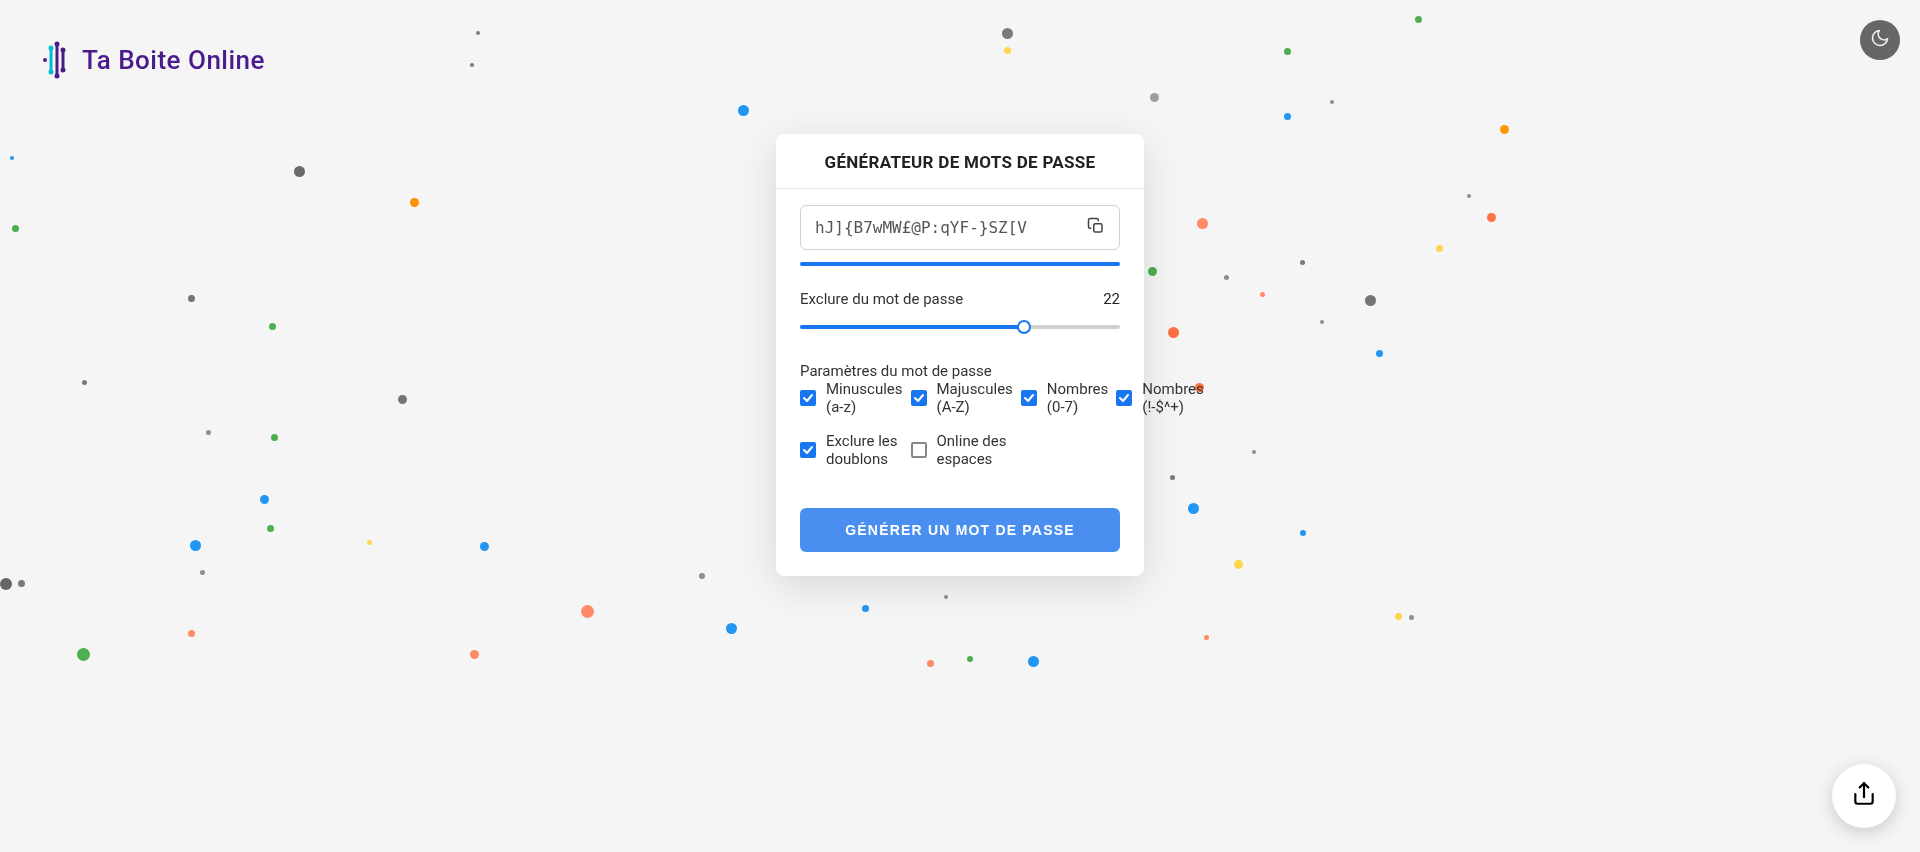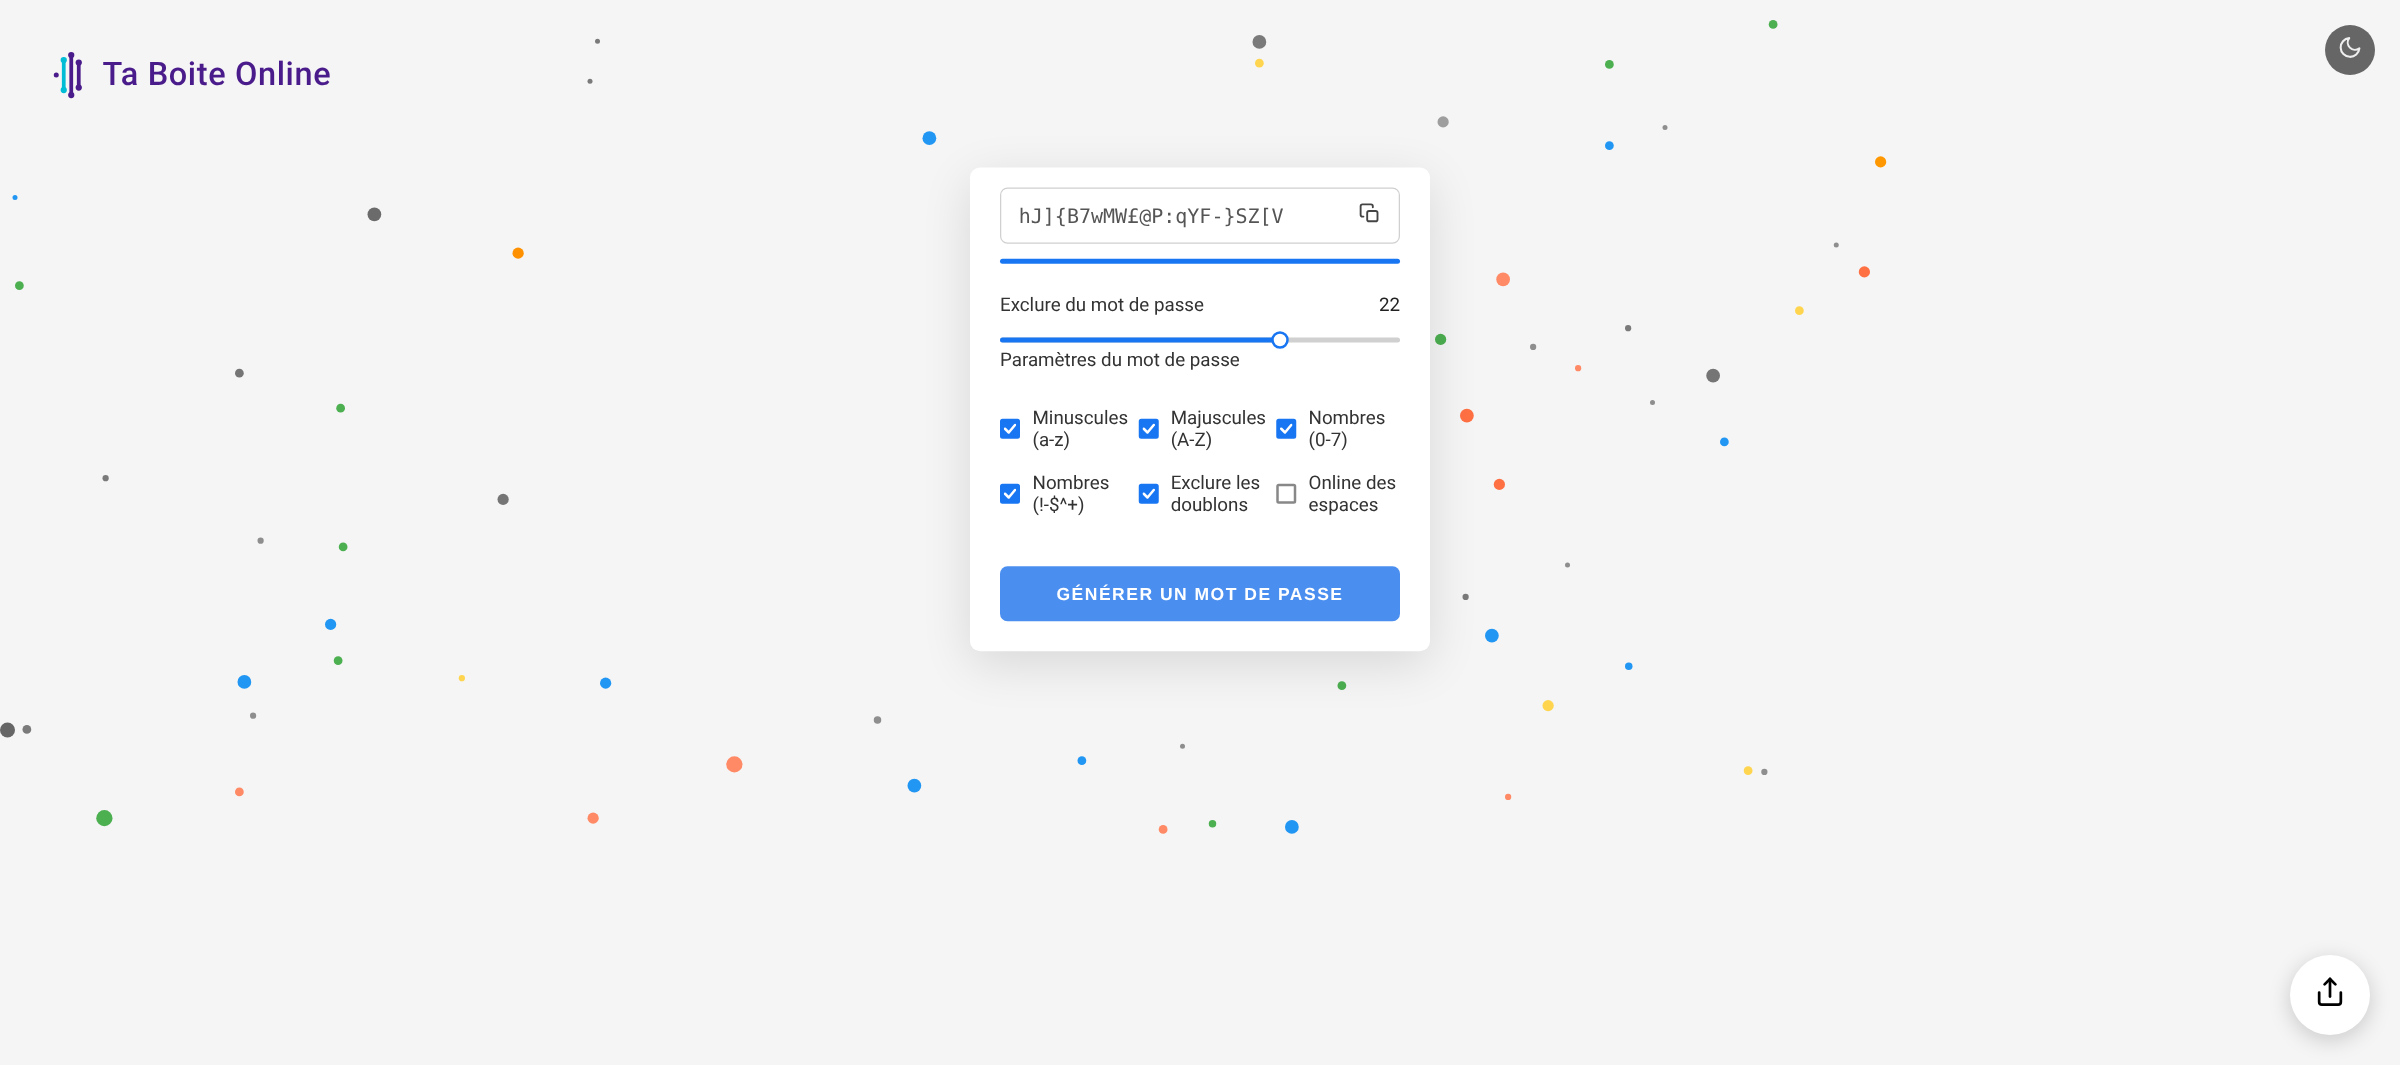--- a/index.html
+++ b/index.html
@@ -128,28 +128,29 @@
   color: #333;
 }
 .length-val { font-weight: 400; color: #222; }
 
 .slider-wrap { margin-top: 12px; position: relative; height: 14px; }
 .slider-track { position:absolute; top:50%; transform:translateY(-50%); width:100%; height:4px; background:#d0d0d0; border-radius:2px; }
 .slider-fill  { position:absolute; top:50%; transform:translateY(-50%); height:4px; background:#1976f2; border-radius:2px; }
 .slider-thumb { position:absolute; top:50%; width:14px; height:14px; background:#fff; border:2px solid #1976f2; border-radius:50%; transform:translate(-50%,-50%); cursor:pointer; }
 
 .settings-label {
+  margin-top: 28px;
   font-size: 15px;
   color: #333;
 }
 
 .opts {
-  margin-top: 28px;
+  margin-top: 0;
   display: grid;
-  grid-template-columns: 1fr 1fr 1fr;
+  grid-template-columns: 1fr 1fr 1fr 1fr;
   row-gap: 16px;
   column-gap: 8px;
 }
 .opt {
   display: flex;
   align-items: center;
   gap: 10px;
   font-size: 15px;
   color: #333;
 }
@@ -285,20 +286,21 @@
   <span>
     <svg width="26" height="26" viewBox="0 0 24 24" fill="none" stroke="#000" stroke-width="2" stroke-linecap="round" stroke-linejoin="round">
       <path d="M4 12v7a2 2 0 0 0 2 2h12a2 2 0 0 0 2-2v-7"></path>
       <polyline points="16 6 12 2 8 6"></polyline>
       <line x1="12" y1="2" x2="12" y2="15"></line>
     </svg>
   </span>
 </div>
 
 <div class="card">
+  <div class="card-header">GÉNÉRATEUR DE MOTS DE PASSE</div>
   <div class="card-body">
 
     <div class="pw-box">
       <span>hJ]{B7wMW£@P:qYF-}SZ[V</span>
       <span class="copy-icon">
         <span>
           <svg width="18" height="18" viewBox="0 0 24 24" fill="none" stroke="currentColor" stroke-width="2" stroke-linecap="round" stroke-linejoin="round">
             <rect x="9" y="9" width="11" height="11" rx="2"></rect>
             <path d="M5 15H4a2 2 0 0 1-2-2V4a2 2 0 0 1 2-2h9a2 2 0 0 1 2 2v1"></path>
           </svg>

